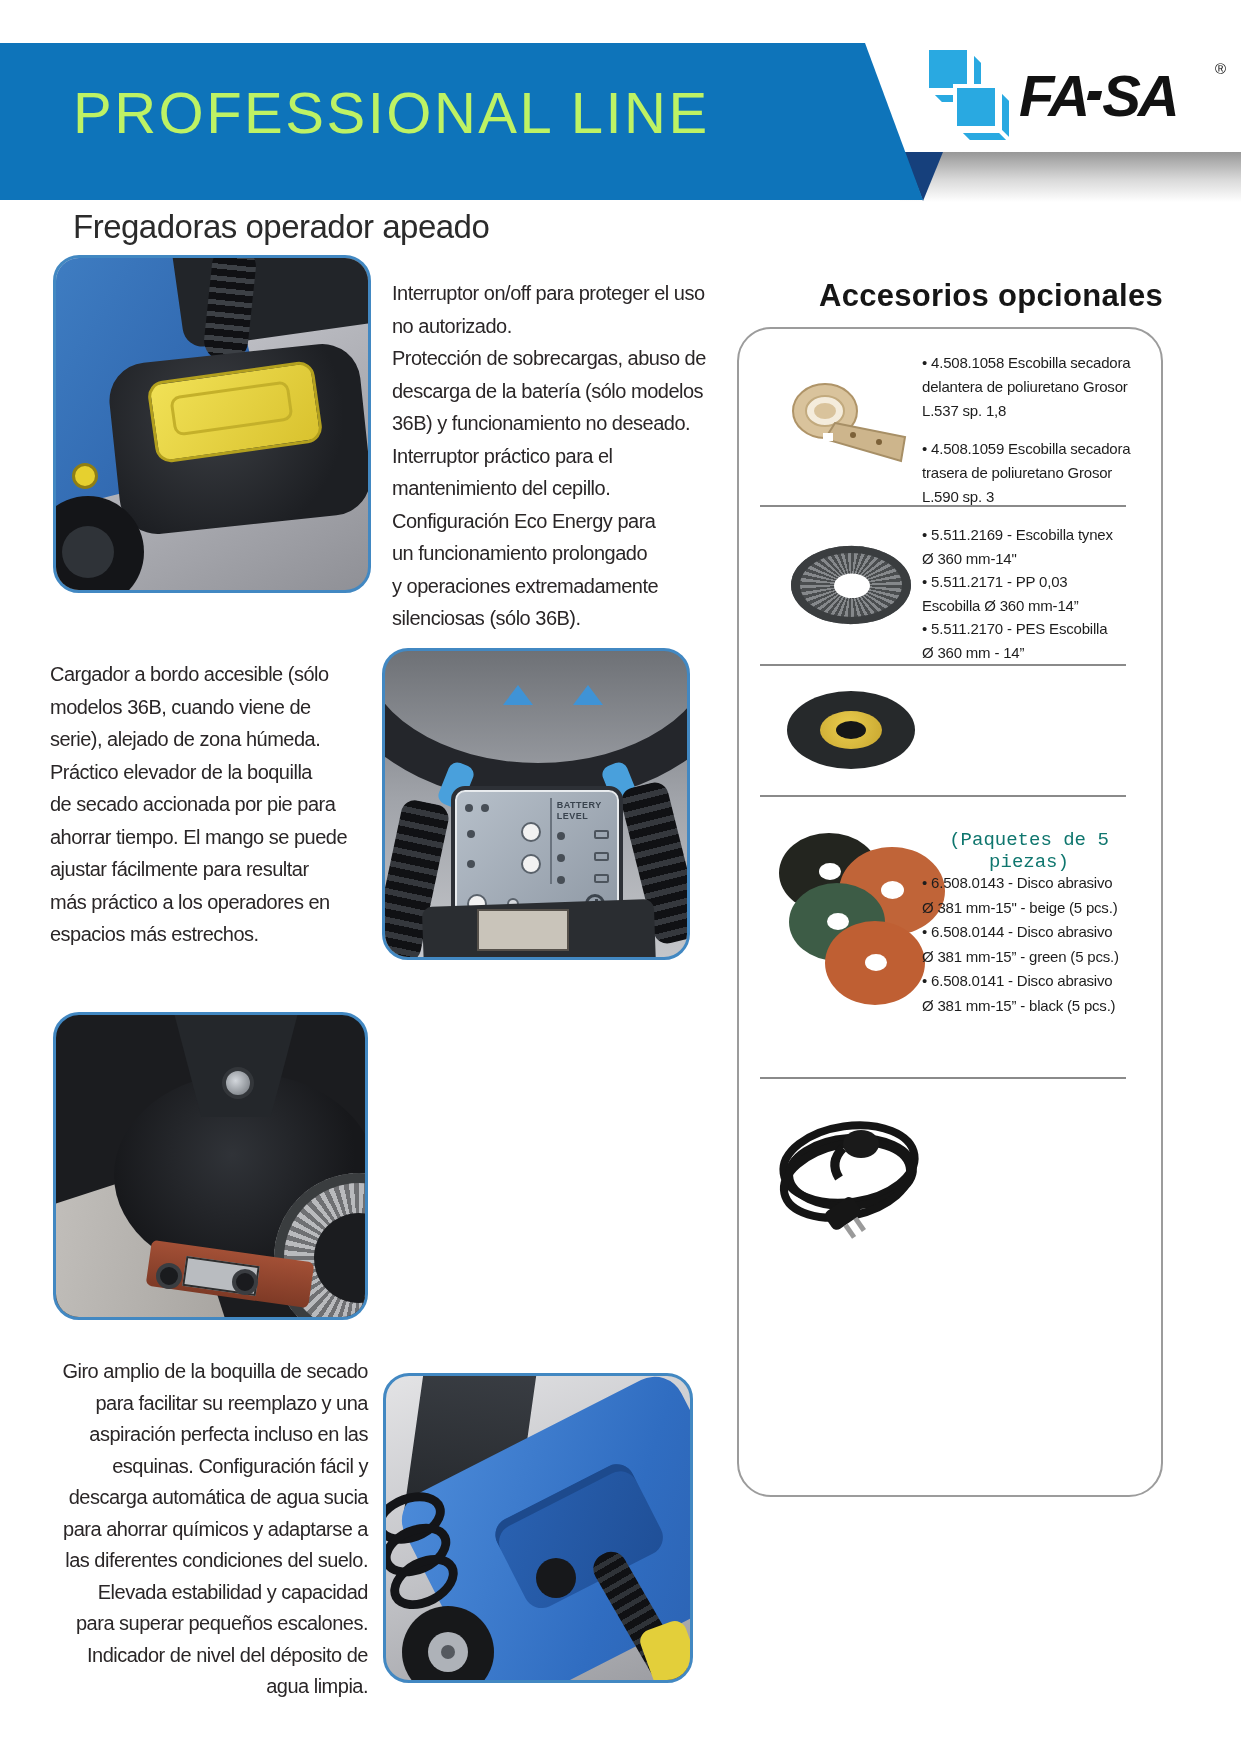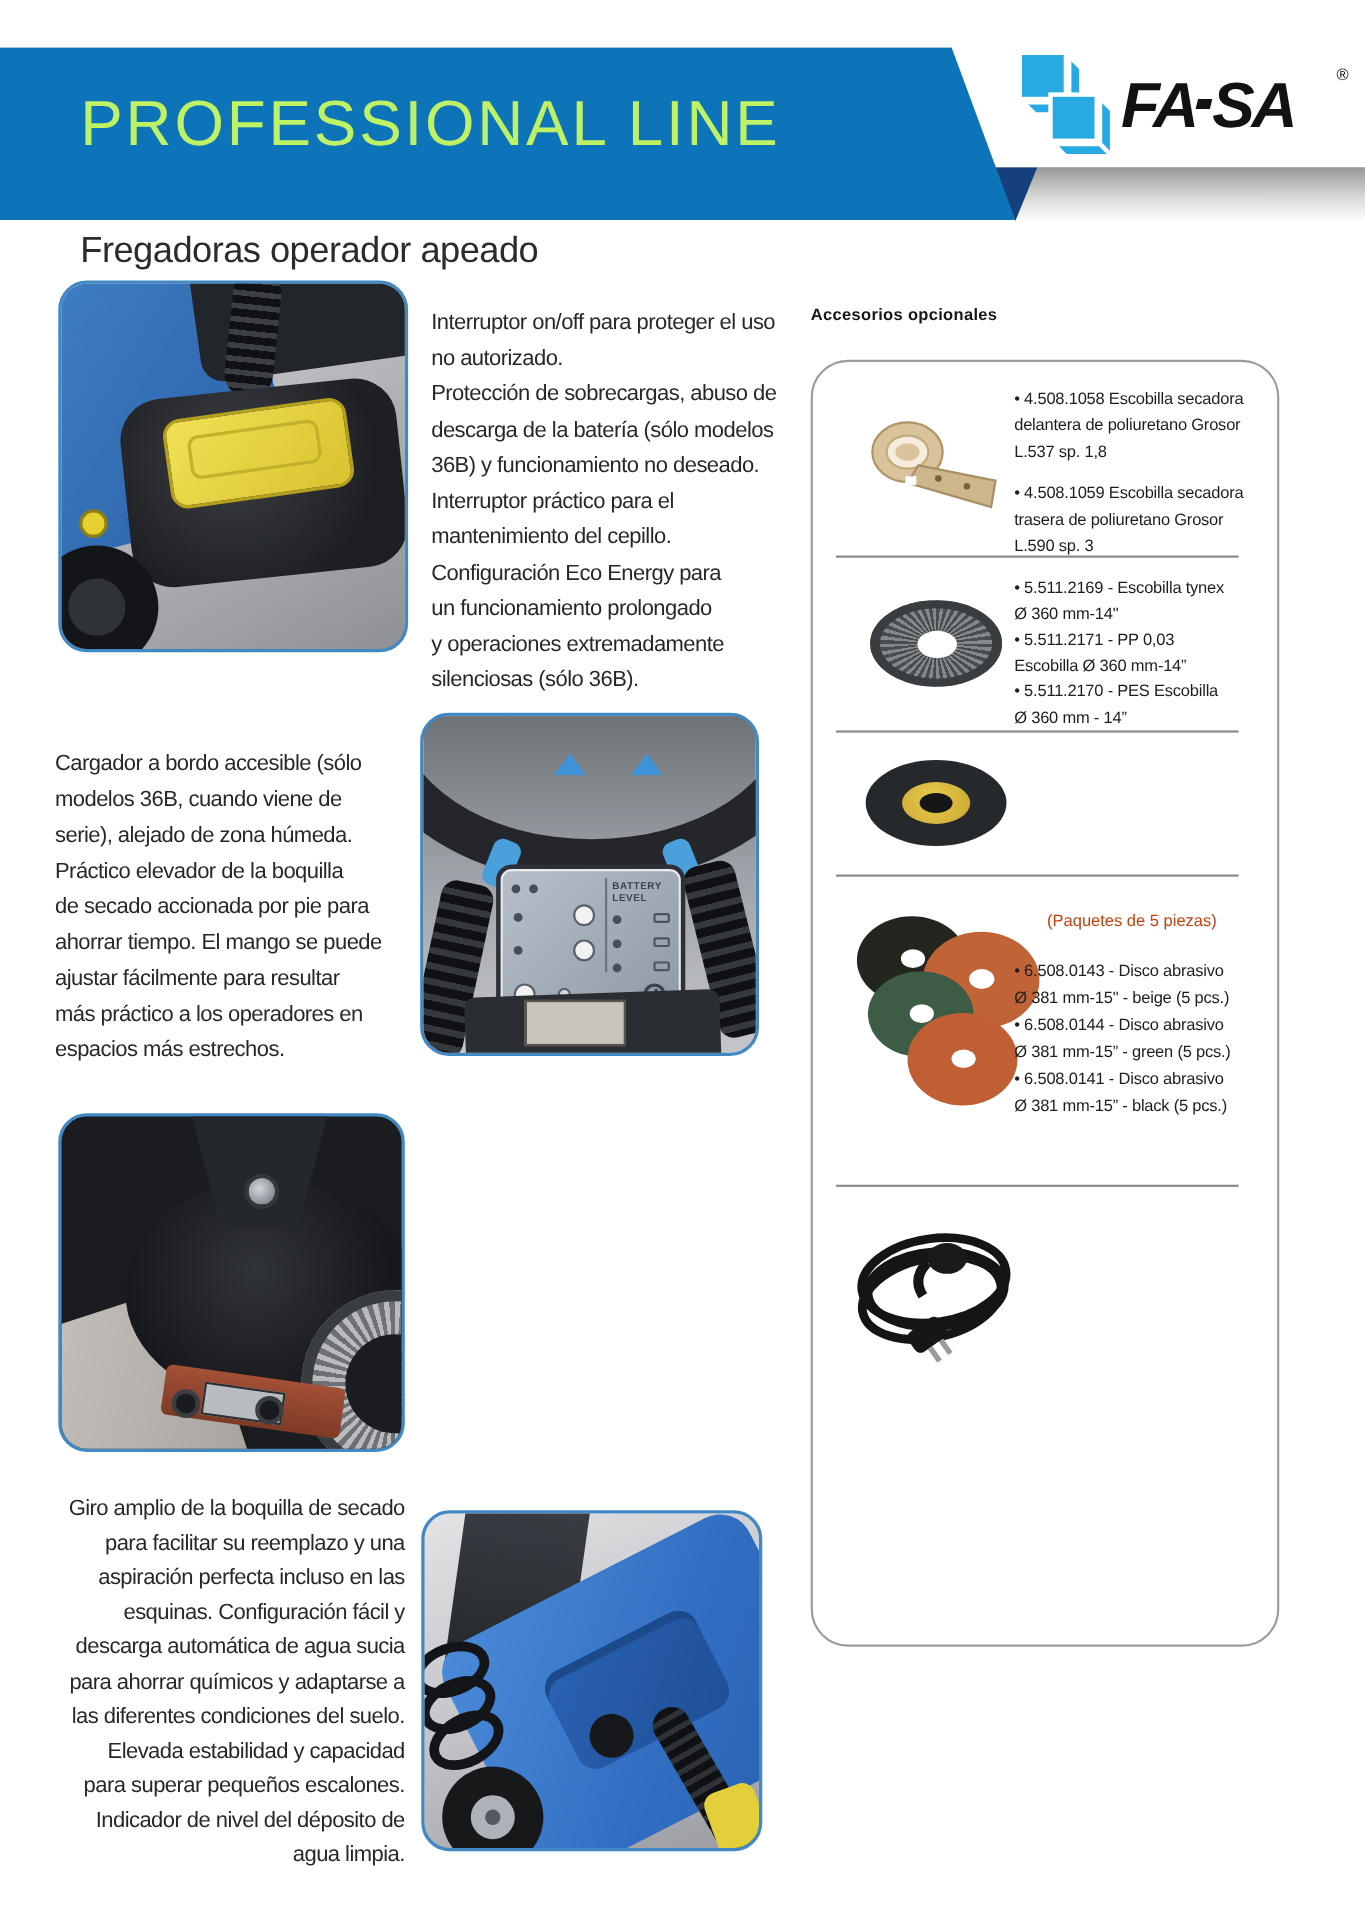--- a/index.html
+++ b/index.html
@@ -106,28 +106,28 @@
     background:linear-gradient(135deg,#2a62b2,#1f4f97);box-shadow:inset 0 8px 0 #1d4a8d;}
   .p4 .port{left:150px;top:182px;width:40px;height:40px;border-radius:50%;background:#17181b;}
   .p4 .flex{left:238px;top:168px;width:34px;height:155px;border-radius:16px;transform:rotate(-30deg);
     background:repeating-linear-gradient(to bottom,#101114 0 7px,#2f3338 7px 12px);}
   .p4 .elbow{left:260px;top:248px;width:48px;height:62px;border-radius:12px;transform:rotate(-20deg);background:#e3cf3a;}
   .p4 .wheel4{left:16px;top:230px;width:92px;height:92px;border-radius:50%;background:#17181a;}
   .p4 .hub4{left:26px;top:26px;width:40px;height:40px;border-radius:50%;background:#aeb2b8;}
   .p4 .hub4 b{position:absolute;left:13px;top:13px;width:14px;height:14px;border-radius:50%;background:#55595f;display:block;}
 
   
-  .apanel-title{position:absolute;left:737px;top:278px;width:426px;text-align:left;font-size:15px;
+  .apanel-title{position:absolute;left:737px;top:278px;width:426px;text-align:right;font-size:31px;
     font-weight:bold;color:#161616;letter-spacing:0.3px;}
   .apanel{position:absolute;left:737px;top:327px;width:426px;height:1170px;border:2px solid #9c9c9c;
     border-radius:34px;background:#ffffff;}
   .apanel .divider{position:absolute;left:21px;width:366px;height:2px;background:#8a8a8a;}
   .acc-text{position:absolute;left:183px;width:225px;font-size:15px;line-height:24px;letter-spacing:-0.2px;
     color:#1d1d1d;white-space:pre-line;}
-  .acc-note{position:absolute;left:175px;width:230px;text-align:center;font-size:15px;color:#c2410c;}
+  .acc-note{position:absolute;left:175px;width:230px;text-align:center;font-size:19px;color:#0f766e;font-family:Liberation Mono, monospace;}
   .acc-img{position:absolute;}
 
   
   .brush-acc{width:120px;height:96px;border-radius:50%;transform:scaleY(0.82);
     background:repeating-conic-gradient(#4a4d4f 0 5deg,#85888b 5deg 10deg);box-shadow:inset 0 0 0 9px #3a3d3f;}
   .brush-acc .hole{position:absolute;left:43px;top:34px;width:36px;height:30px;border-radius:50%;background:#ffffff;}
   .pad-acc{width:128px;height:78px;border-radius:50%;background:#26292b;}
   .pad-acc .yellow{position:absolute;left:33px;top:20px;width:62px;height:38px;border-radius:50%;
     background:radial-gradient(circle at 45% 40%,#e9cc4e,#c7a52e);}
   .pad-acc .hole{position:absolute;left:49px;top:30px;width:30px;height:18px;border-radius:50%;background:#151617;}
@@ -180,21 +180,21 @@
 Protección de sobrecargas, abuso de
 descarga de la batería (sólo modelos
 36B) y funcionamiento no deseado.
 Interruptor práctico para el
 mantenimiento del cepillo.
 Configuración Eco Energy para
 un funcionamiento prolongado
 y operaciones extremadamente
 silenciosas (sólo 36B).</div>
 
-  <div class="ftext" style="left:50px;top:678px;width:335px;">Cargador a bordo accesible (sólo
+  <div class="ftext" style="left:50px;top:658px;width:335px;">Cargador a bordo accesible (sólo
 modelos 36B, cuando viene de
 serie), alejado de zona húmeda.
 Práctico elevador de la boquilla
 de secado accionada por pie para
 ahorrar tiempo. El mango se puede
 ajustar fácilmente para resultar
 más práctico a los operadores en
 espacios más estrechos.</div>
   <div class="photo p2" style="left:382px;top:648px;width:308px;height:312px;">
     <div class="arc"></div>

